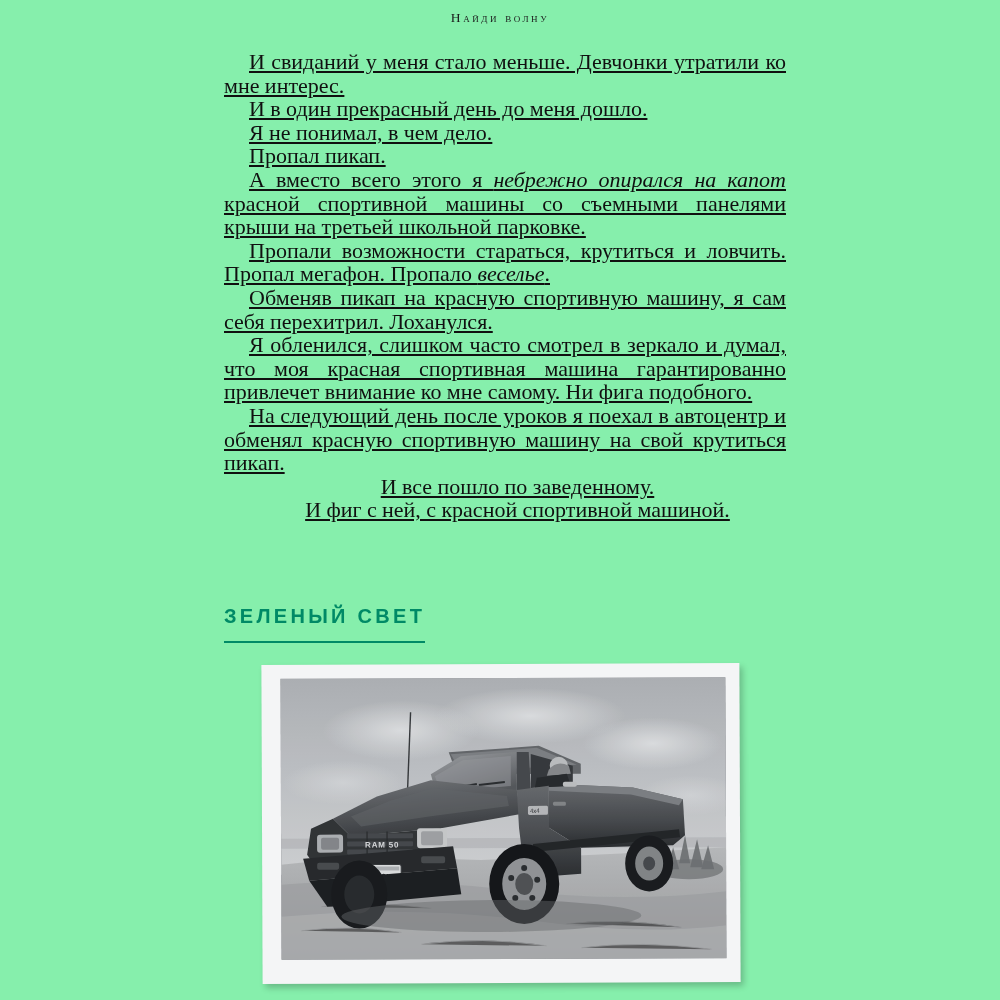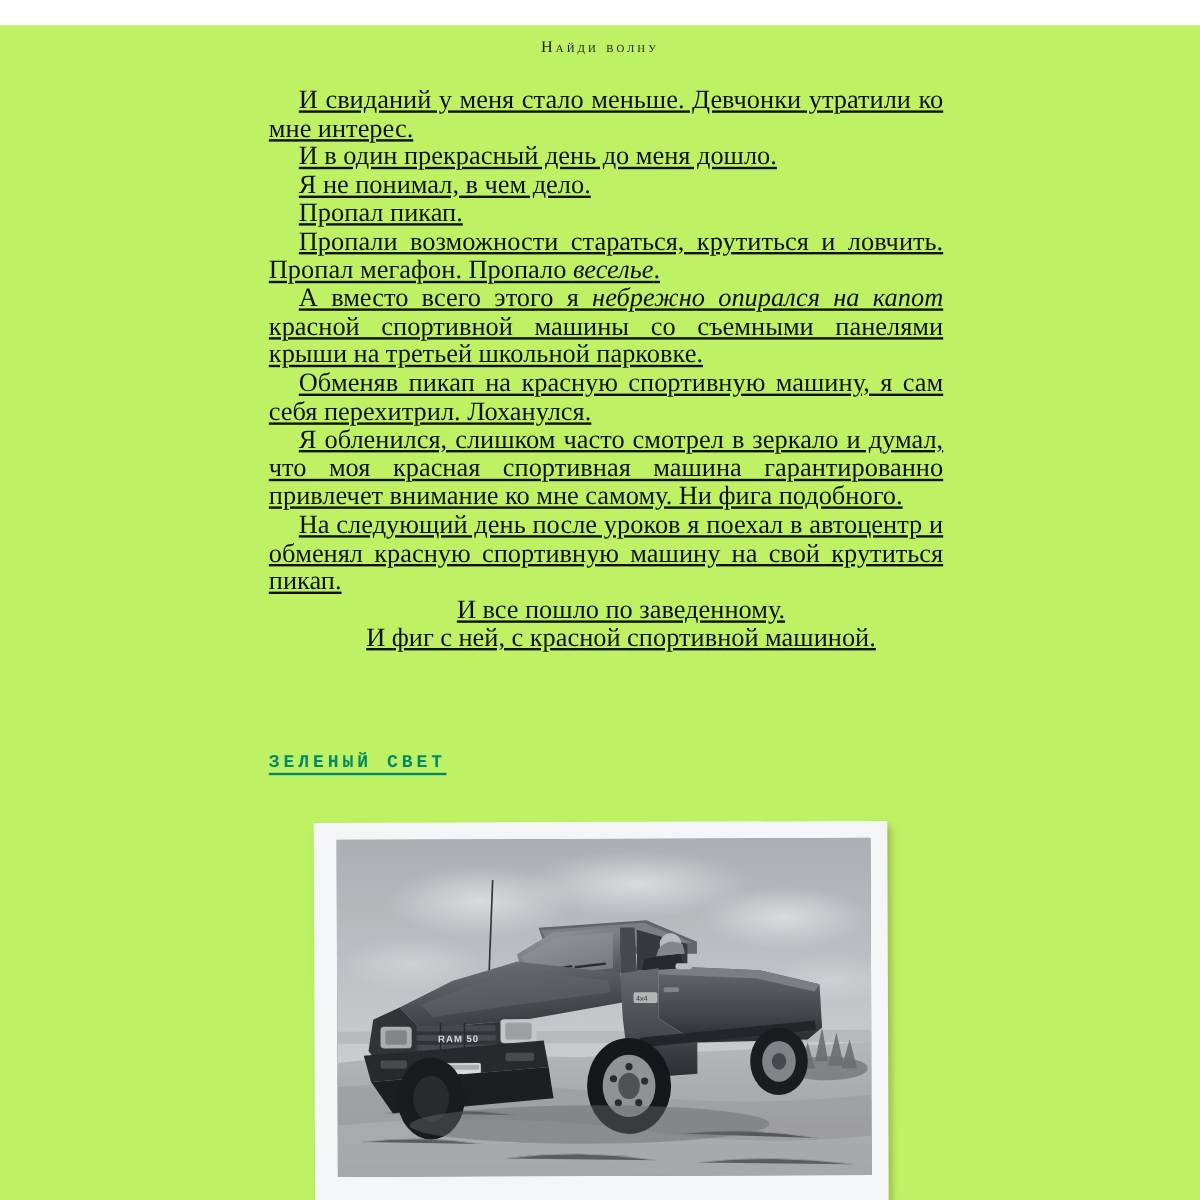--- a/index.html
+++ b/index.html
@@ -14,22 +14,21 @@
     position: relative;
     overflow: hidden;
     font-family: "Liberation Serif", "DejaVu Serif", serif;
     color: #101010;
     -webkit-font-smoothing: antialiased;
   }
 
   .page {
     position: absolute;
     inset: 0;
-    background: #bef264;
-    margin-top: 21px;
+    background: #86efac;
   }
 
   
   .running-head {
     position: absolute;
     top: 10px;
     left: 0;
     width: 1000px;
     text-align: center;
     font-family: "Liberation Serif", "DejaVu Serif", serif;
@@ -67,26 +66,26 @@
 
   
   .section-heading-wrap {
     position: absolute;
     left: 224px;
     top: 605px;
     width: 562px;
   }
   .section-heading {
     display: inline-block;
-    font-family: Liberation Mono, monospace;
+    font-family: Liberation Sans, sans-serif;
     font-weight: bold;
-    font-size: 15px;
+    font-size: 20px;
     letter-spacing: 3.3px;
     color: #008a66;
-    padding-bottom: 0;
+    padding-bottom: 13px;
     border-bottom: 2px solid #008a66;
     white-space: nowrap;
   }
 
   
   .photo-mount {
     position: absolute;
     left: 262px;
     top: 664px;
     width: 478px;
@@ -115,22 +114,22 @@
 
 <div class="page">
 
   <div class="running-head">Найди волну</div>
 
   <div class="text-column">
     <p class="para"><span>И свиданий у меня стало меньше. Девчонки утратили ко мне интерес.</span></p>
     <p class="para"><span>И в один прекрасный день до меня дошло.</span></p>
     <p class="para"><span>Я не понимал, в чем дело.</span></p>
     <p class="para"><span>Пропал пикап.</span></p>
+    <p class="para"><span>А вместо всего этого я </span><em>небрежно опирался на капот</em><span> красной спортивной машины со съемными панелями крыши на третьей школьной парковке.</span></p>
     <p class="para"><span>Пропали возможности стараться, крутиться и ловчить. Пропал мегафон. Пропало </span><em>веселье</em><span>.</span></p>
-    <p class="para"><span>А вместо всего этого я </span><em>небрежно опирался на капот</em><span> красной спортивной машины со съемными панелями крыши на третьей школьной парковке.</span></p>
     <p class="para"><span>Обменяв пикап на красную спортивную машину, я сам себя перехитрил. Лоханулся.</span></p>
     <p class="para"><span>Я обленился, слишком часто смотрел в зеркало и думал, что моя красная спортивная машина гарантированно привлечет внимание ко мне самому. Ни фига подобного.</span></p>
     <p class="para"><span>На следующий день после уроков я поехал в автоцентр и обменял красную спортивную машину на свой крутиться пикап.</span></p>
     <p class="para last-loose"><span>И все пошло по заведенному.</span></p>
     <p class="para last-loose"><span>И фиг с ней, с красной спортивной машиной.</span></p>
   </div>
 
   <div class="section-heading-wrap">
     <span class="section-heading" style="color: rgb(0, 138, 102); border-bottom-color: rgb(0, 138, 102);">ЗЕЛЕНЫЙ СВЕТ</span>
   </div>

